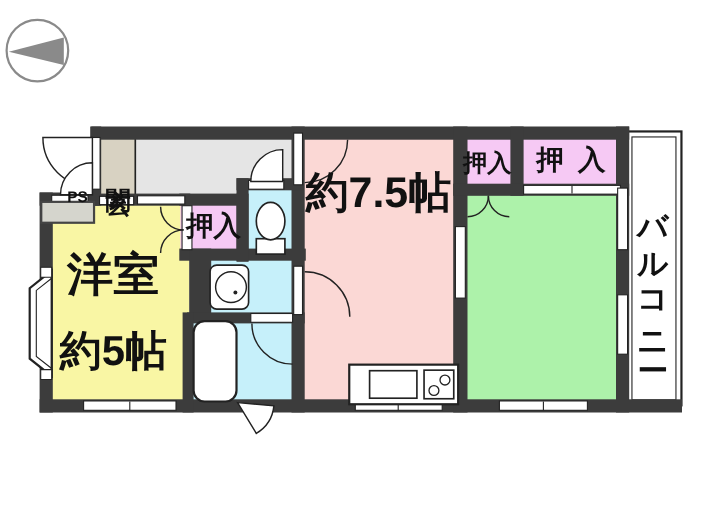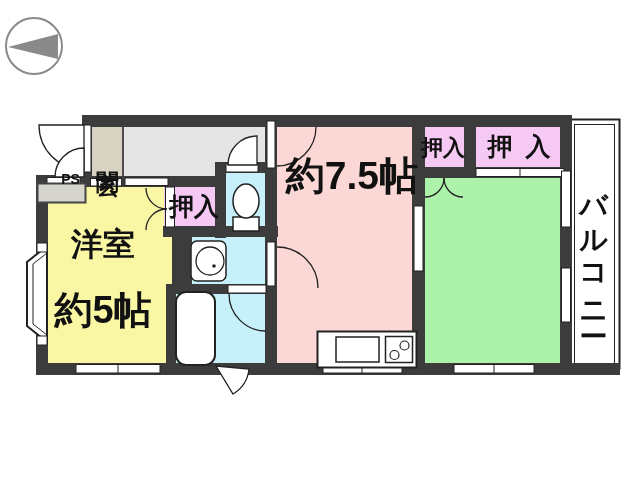--- a/index.html
+++ b/index.html
@@ -1,21 +1,21 @@
 <!DOCTYPE html>
 <html><head>
 <meta charset="utf-8">
 <style>
   html,body{margin:0;padding:0;background:#fff;}
   #stage{position:relative;width:640px;height:480px;background:#ffffff;overflow:hidden;
          font-family:"Liberation Sans","DejaVu Sans",sans-serif;}
   #plan-svg{position:absolute;left:0;top:0;}
   .lbl{position:absolute;font-weight:bold;color:#111;text-align:center;line-height:1.08;white-space:nowrap;}
   .vert{writing-mode:vertical-rl;}
-  .room-main{font-size:32px;}
+  .room-main{font-size:42px;}
   .room-sub{font-size:38px;margin-top:28px;}
 </style>
 </head>
 <body>
 
 <div id="stage">
 
 <svg id="plan-svg" width="640" height="480" viewBox="0 0 640 480">
 
   <g>
@@ -140,21 +140,21 @@
   <div class="lbl" style="left:38px;top:170px;width:65px;font-size:14px;line-height:18px;">PS</div>
 
   <div class="lbl" style="left:168px;top:193px;width:52px;font-size:25px;">押入</div>
 
   <div class="lbl" style="left:28px;top:227px;width:150px;">
     <div class="room-main">洋室</div>
     <div class="room-sub">約5帖</div>
   </div>
 
   <div class="lbl" style="left:270px;top:155px;width:148px;">
-    <div style="font-size:39px;text-align:right;">約7.5帖</div>
+    <div style="font-size:39px;">約7.5帖</div>
   </div>
 
   <div class="lbl" style="left:424px;top:221px;width:144px;">
   </div>
 
   <div class="lbl" style="left:419px;top:136px;width:48px;font-size:22px;">押入</div>
 
   <div class="lbl" style="left:472px;top:133px;width:94px;font-size:25px;letter-spacing:13px;text-indent:13px;">押入</div>
 
   <div class="lbl vert" style="left:578px;top:150px;width:30px;height:200px;font-size:28px;letter-spacing:5px;">バルコニー</div>

